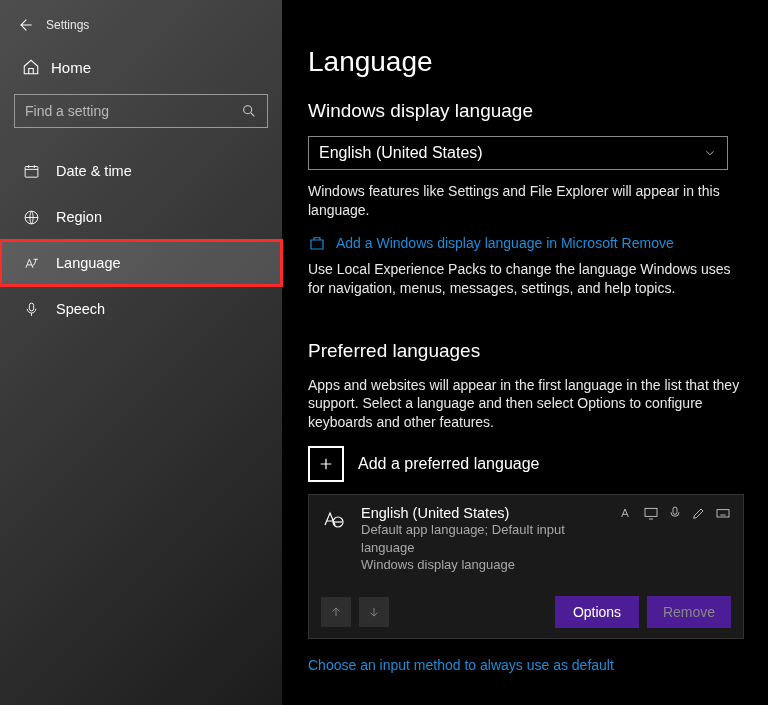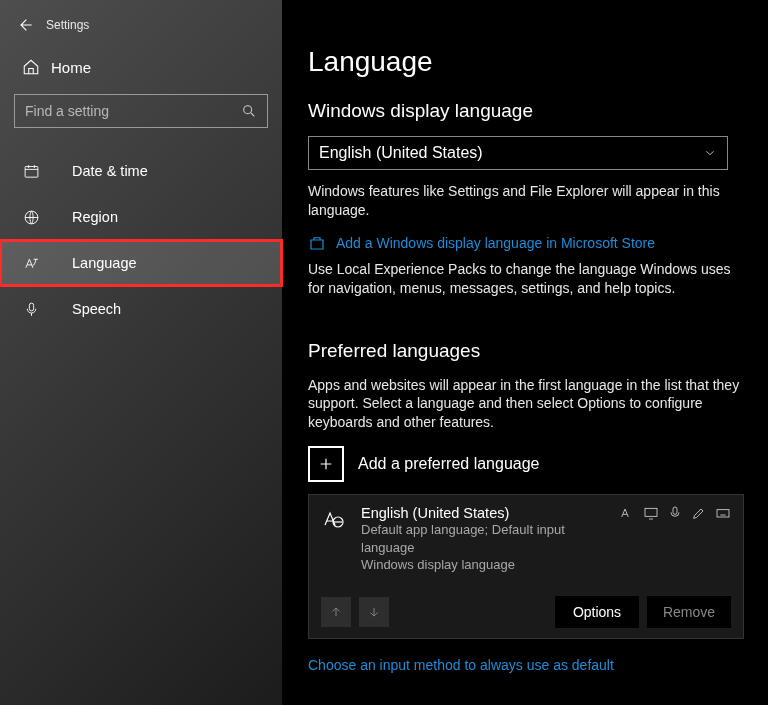--- a/index.html
+++ b/index.html
@@ -24,21 +24,21 @@
     display:flex; align-items:center; padding: 0 10px;
   }
   .search input {
     flex:1; background: transparent; border:none; outline:none; color: #d9d9d9; font-size: 14px;
   }
   .search input::placeholder { color: #b8b8b8; }
   .search .sicon { width:16px; height:16px; }
   .cat-title { padding: 20px 0 4px 22px; font-size: 15px; font-weight: 600; }
   .nav { margin-top: 20px; }
   .nav-item {
-    display:flex; align-items:center; gap:32px; height:46px; padding-left:22px; font-size: 14.5px;
+    display:flex; align-items:center; gap:16px; height:46px; padding-left:22px; font-size: 14.5px;
   }
   .nav-item.selected { background: rgba(255,255,255,0.15); }
   .nav-item.hl { outline: 3px solid #ff2b2b; outline-offset: -2px; }
   .nav-item .icon { width:18px; display:flex; justify-content:center; align-items:center; }
   .nav-item svg { width:17px; height:17px; stroke:#fff; fill:none; stroke-width:1.3; }
 
   .main {
     flex:1; height:100%; background:#000; padding: 46px 24px 0 26px; overflow:hidden;
   }
   h1 { font-size: 28px; font-weight: 400; margin-bottom: 22px; }
@@ -66,21 +66,21 @@
   .lang-name { font-size:14.5px; }
   .lang-sub { font-size:13px; color:#a8a8a8; line-height:1.35; }
   .lang-icons { display:flex; gap:8px; margin-left:6px; }
   .lang-icons span { width:16px; height:16px; display:inline-flex; }
   .lang-icons svg { width:16px; height:16px; stroke:#ddd; fill:none; stroke-width:1.2; }
   .lang-actions { display:flex; justify-content:space-between; align-items:center; margin-top:22px; }
   .arrows { display:flex; gap:8px; }
   .sq-btn { width:30px; height:30px; background:#2e2e2e; display:flex; align-items:center; justify-content:center; }
   .sq-btn svg { width:14px; height:14px; stroke:#888; fill:none; stroke-width:1.6; }
   .btns { display:flex; gap:8px; }
-  .btn { width:84px; height:32px; background:#000000; display:flex; align-items:center; justify-content:center; font-size:14px; }
+  .btn { width:84px; height:32px; background:#4c1d95; display:flex; align-items:center; justify-content:center; font-size:14px; }
   .btn.disabled { color:#888; }
   .bottom-link { color:#1e8cd8; font-size:14px; margin-top:18px; }
 </style>
 </head>
 <body>
 
 <div class="sidebar">
   <div class="titlebar">
     <div class="back-btn">
       <svg viewBox="0 0 24 24">
@@ -167,21 +167,21 @@
   </div>
   <div class="body-text">Windows features like Settings and File Explorer will appear in this language.</div>
 
   <div class="link-row">
     <span class="licon">
       <svg viewBox="0 0 24 24" fill="none" stroke="#1e8cd8" stroke-width="1.6">
           <path d="M4 8h16v12H4z"></path>
           <path d="M8 8V5h8v3"></path>
         </svg>
     </span>
-    <span class="link">Add a Windows display language in Microsoft Store</span>
+    <span class="link">Add a Windows display language in Microsoft Remove</span>
   </div>
   <div class="body-text">Use Local Experience Packs to change the language Windows uses for navigation, menus, messages, settings, and help topics.</div>
 
   <div class="section-gap"></div>
 
   <h2>Preferred languages</h2>
   <div class="body-text">Apps and websites will appear in the first language in the list that they support. Select a language and then select Options to configure keyboards and other features.</div>
 
   <div class="add-row">
     <div class="plus-box">

